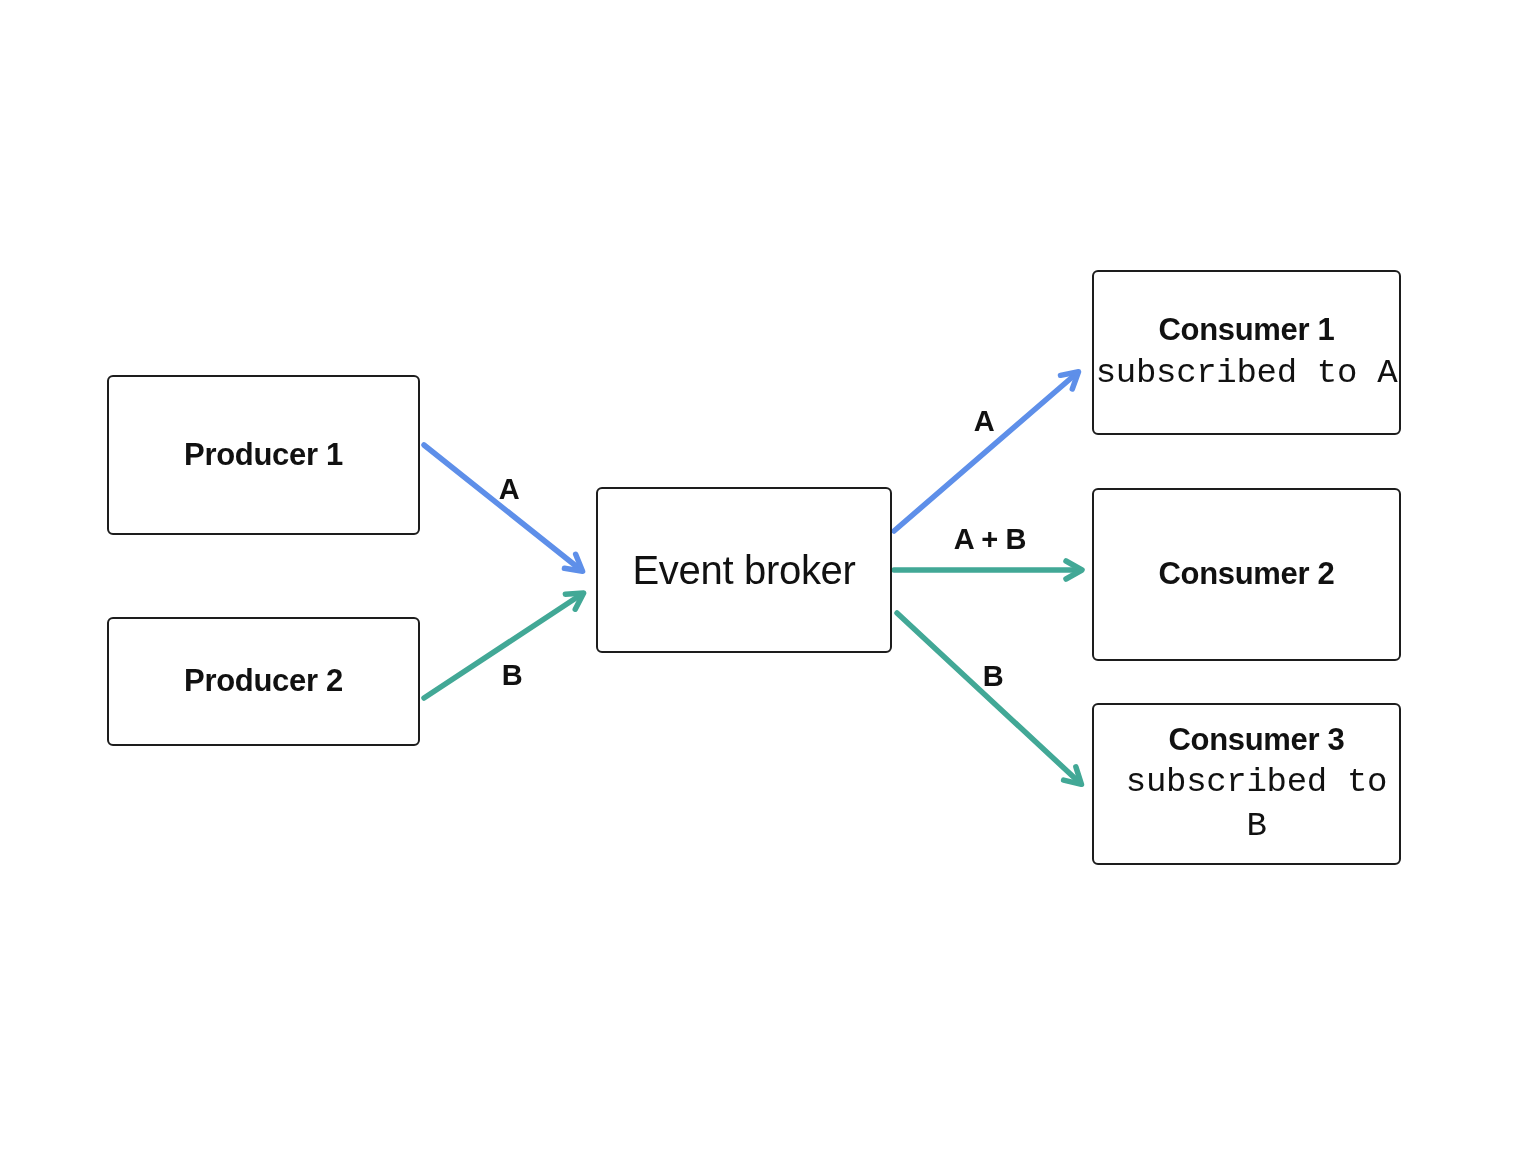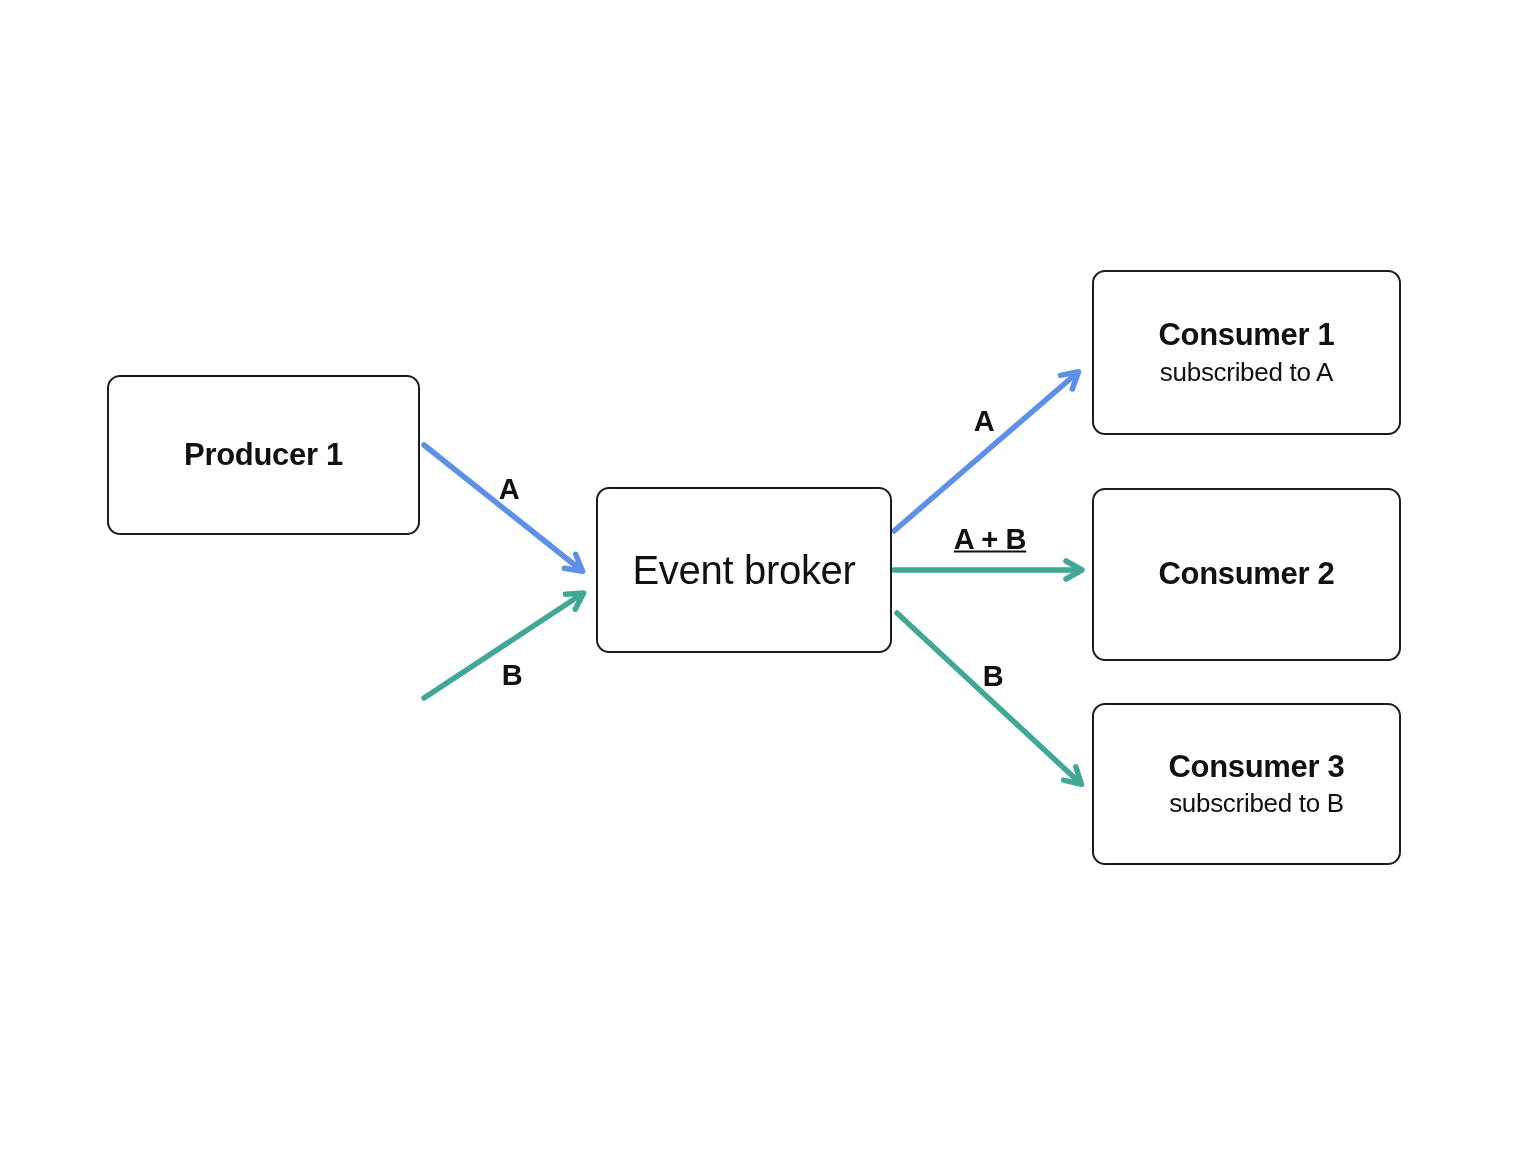--- a/index.html
+++ b/index.html
@@ -19,45 +19,46 @@
     position: absolute;
     left: 0;
     top: 0;
     width: 1538px;
     height: 1150px;
   }
   .node {
     position: absolute;
     background: #ffffff;
     border: 2px solid #1d1d1d;
-    border-radius: 13px;
+    border-radius: 6px;
     display: flex;
     flex-direction: column;
     align-items: center;
     justify-content: center;
     box-sizing: border-box;
     text-align: center;
   }
   .node-title {
     font-size: 31px;
     font-weight: bold;
     color: #111111;
     letter-spacing: -0.3px;
     line-height: 1.3;
   }
   .broker .node-title {
     font-weight: normal;
     font-size: 40px;
   }
   .node-sub {
-    font-size: 26px;
+    font-size: 34px;
     font-weight: normal;
     color: #111111;
     letter-spacing: -0.3px;
     line-height: 1.3;
+    font-family: Liberation Mono, monospace;
   }
   .edge-label {
     position: absolute;
     transform: translate(-50%, -50%);
     font-size: 29px;
     font-weight: bold;
     color: #111111;
     letter-spacing: -0.3px;
     white-space: nowrap;
   }
@@ -85,20 +86,23 @@
 
     <line x1="894" y1="570" x2="1080" y2="570" stroke-width="5.5" stroke-linecap="round" marker-end="url(#mk-teal)" stroke="#42A896"></line>
 
     <line x1="897" y1="613" x2="1080" y2="783" stroke-width="5.5" stroke-linecap="round" marker-end="url(#mk-teal)" stroke="#42A896"></line>
   </svg>
 
   <div class="node" style="left:107px; top:375px; width:313px; height:160px;">
     <div class="node-title">Producer 1</div>
   </div>
 
+  <div class="node" style="left:107px; top:617px; width:313px; height:129px;">
+    <div class="node-title">Producer 2</div>
+  </div>
 
   <div class="node broker" style="left:596px; top:487px; width:296px; height:166px;">
     <div class="node-title">Event broker</div>
   </div>
 
   <div class="node" style="left:1092px; top:270px; width:309px; height:165px;">
     <div class="node-title">Consumer 1</div>
     <div class="node-sub">subscribed to A</div>
   </div>
 
@@ -110,17 +114,17 @@
     <div class="node-title">Consumer 3</div>
     <div class="node-sub">subscribed to B</div>
   </div>
 
   <span class="edge-label" style="left:509px; top:489px;">A</span>
 
   <span class="edge-label" style="left:512px; top:675px;">B</span>
 
   <span class="edge-label" style="left:984px; top:421px;">A</span>
 
-  <span class="edge-label" style="left:990px; top:539px;text-decoration:underline;">A + B</span>
+  <span class="edge-label" style="left:990px; top:539px;">A + B</span>
 
   <span class="edge-label" style="left:993px; top:676px;">B</span>
 
 </div>
 
 </body></html>

